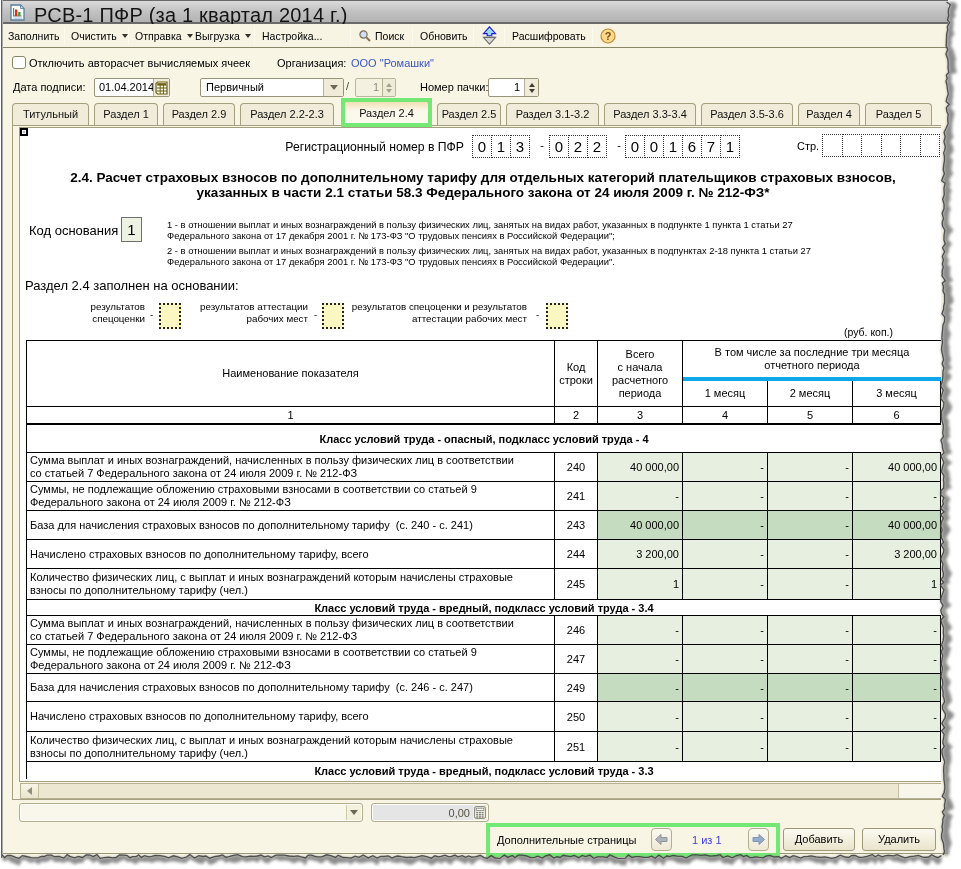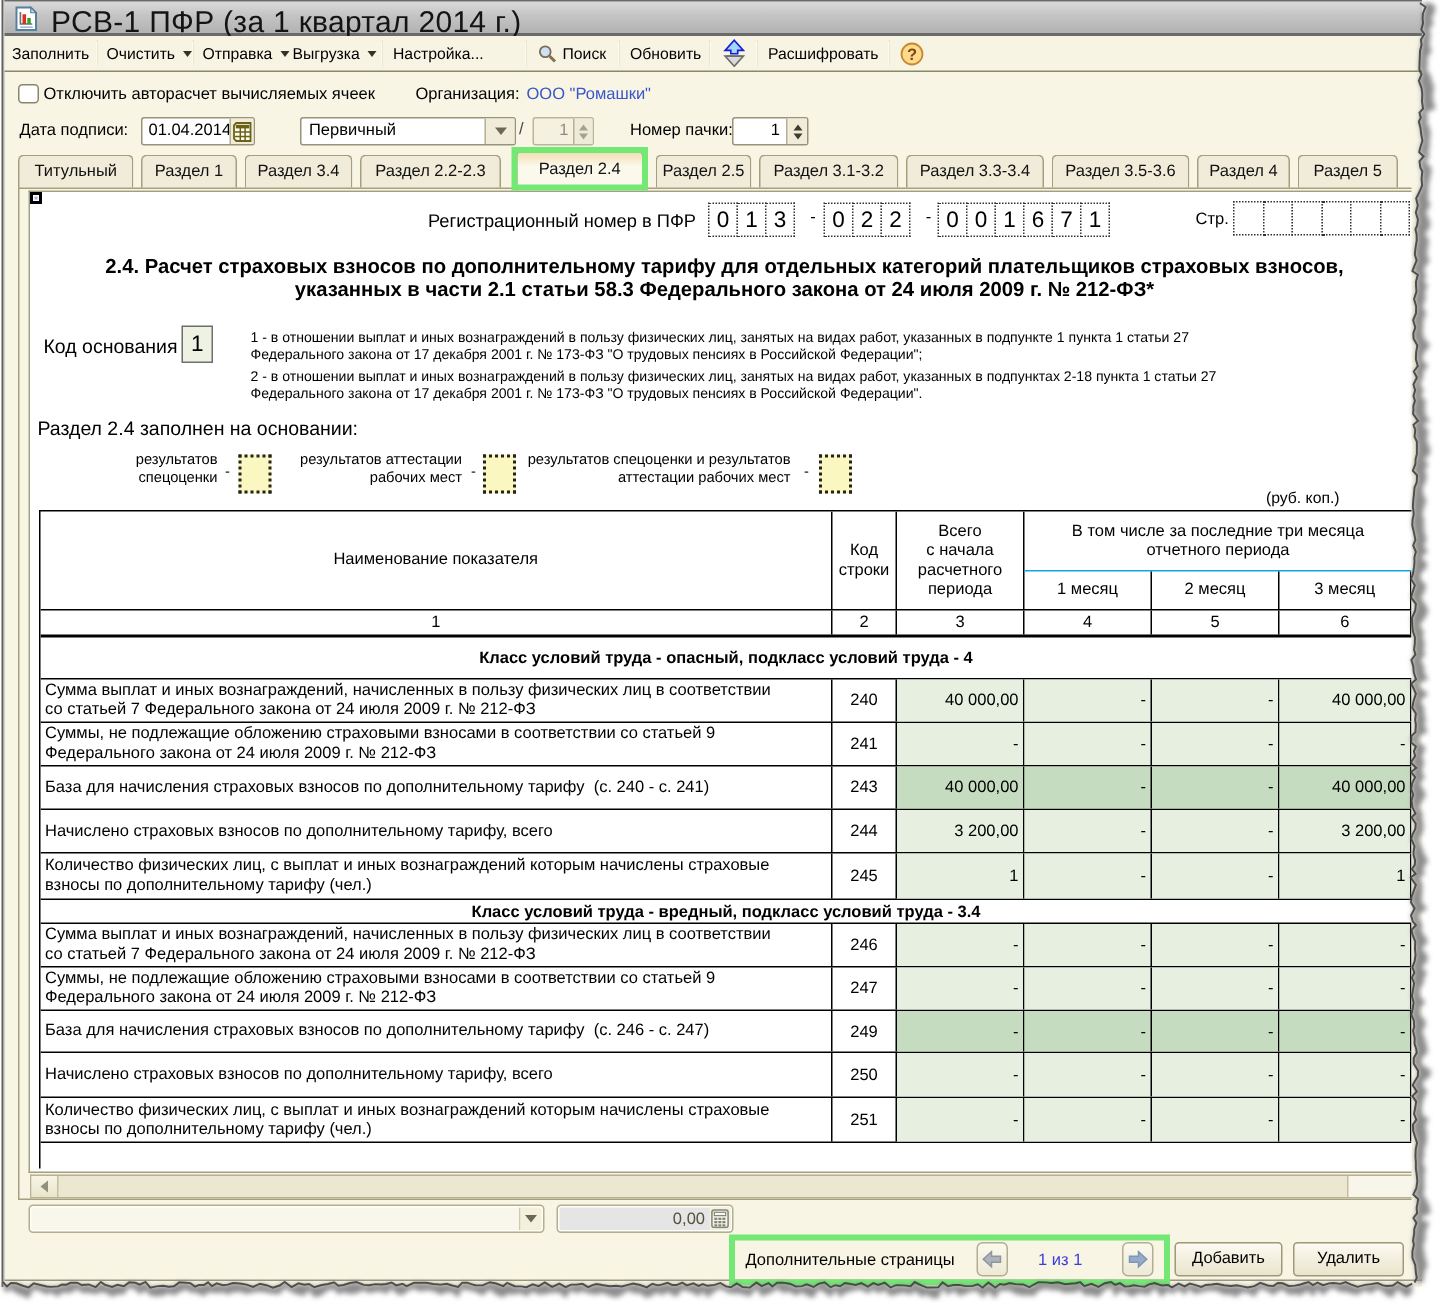--- a/index.html
+++ b/index.html
@@ -166,21 +166,21 @@
    <span class="fbtn" style="width:14px">
         <div style="display:flex;flex-direction:column;justify-content:center;gap:2px;align-items:center">
           <div style="width:0;height:0;border-left:3.5px solid transparent;border-right:3.5px solid transparent;border-bottom:4px solid #3f3d30"></div>
           <div style="width:0;height:0;border-left:3.5px solid transparent;border-right:3.5px solid transparent;border-top:4px solid #3f3d30"></div>
         </div>
       </span>
  </div>
 
  <div class="abs tab" style="left:12px;width:77px"><span>Титульный</span></div>
 <div class="abs tab" style="left:94px;width:64px"><span>Раздел 1</span></div>
-<div class="abs tab" style="left:163px;width:72px"><span>Раздел 3.4</span></div>
+<div class="abs tab" style="left:163px;width:72px"><span>Раздел 2.9</span></div>
 <div class="abs tab" style="left:240px;width:94px"><span>Раздел 2.2-2.3</span></div>
 <div class="abs tab sel" style="left:344px;width:85px"><span>Раздел 2.4</span></div>
 <div class="abs tab" style="left:437px;width:64px"><span>Раздел 2.5</span></div>
 <div class="abs tab" style="left:506px;width:93px"><span>Раздел 3.1-3.2</span></div>
 <div class="abs tab" style="left:604px;width:92px"><span>Раздел 3.3-3.4</span></div>
 <div class="abs tab" style="left:701px;width:92px"><span>Раздел 3.5-3.6</span></div>
 <div class="abs tab" style="left:798px;width:62px"><span>Раздел 4</span></div>
 <div class="abs tab" style="left:865px;width:67px"><span>Раздел 5</span></div>
  <div class="abs panel"></div>
 
@@ -253,21 +253,21 @@
           <span>Код</span>
           <span>строки</span>
         </div>
 <div class="tbl-cell thead" style="width:85px">
           <span>Всего</span>
           <span>с начала</span>
           <span>расчетного</span>
           <span>периода</span>
         </div>
 <div style="width:258px;display:flex;flex-direction:column">
-  <div class="thead" style="height:40px;border-bottom:1px solid #0ea5e9;padding:0 22px">
+  <div class="thead" style="height:40px;border-bottom:4px solid #0ea5e9;padding:0 22px">
             <span>В том числе за последние три месяца отчетного периода</span>
           </div>
   <div style="display:flex;flex:1">
     <div class="tbl-cell thead" style="width:85px">
               <span>1 месяц</span>
             </div>
     <div class="tbl-cell thead" style="width:85px">
               <span>2 месяц</span>
             </div>
     <div class="tbl-cell thead" style="width:88px;border-right:1px solid #000">
@@ -359,20 +359,21 @@
         <div class="tbl-cell val-cell" style="width:88px;background:#e7f0e0">-</div>
       </div>
 <div class="trow" style="height:30px">
         <div class="tbl-cell name-cell" style="width:528px">Количество физических лиц, с выплат и иных вознаграждений которым начислены страховые взносы по дополнительному тарифу (чел.)</div>
         <div class="tbl-cell code-cell" style="width:43px">251</div>
         <div class="tbl-cell val-cell" style="width:85px;background:#e7f0e0">-</div>
         <div class="tbl-cell val-cell" style="width:85px;background:#e7f0e0">-</div>
         <div class="tbl-cell val-cell" style="width:85px;background:#e7f0e0">-</div>
         <div class="tbl-cell val-cell" style="width:88px;background:#e7f0e0">-</div>
       </div>
+<div class="trow sec-title" style="height:19px">Класс условий труда - вредный, подкласс условий труда - 3.3</div>
  </div>
 
  <div class="abs scrollbar">
    <div class="sb-btn">
         <div class="sb-left-arrow"></div>
       </div>
    <div class="sb-track2"></div>
  </div>
 
  <div class="abs combo">

